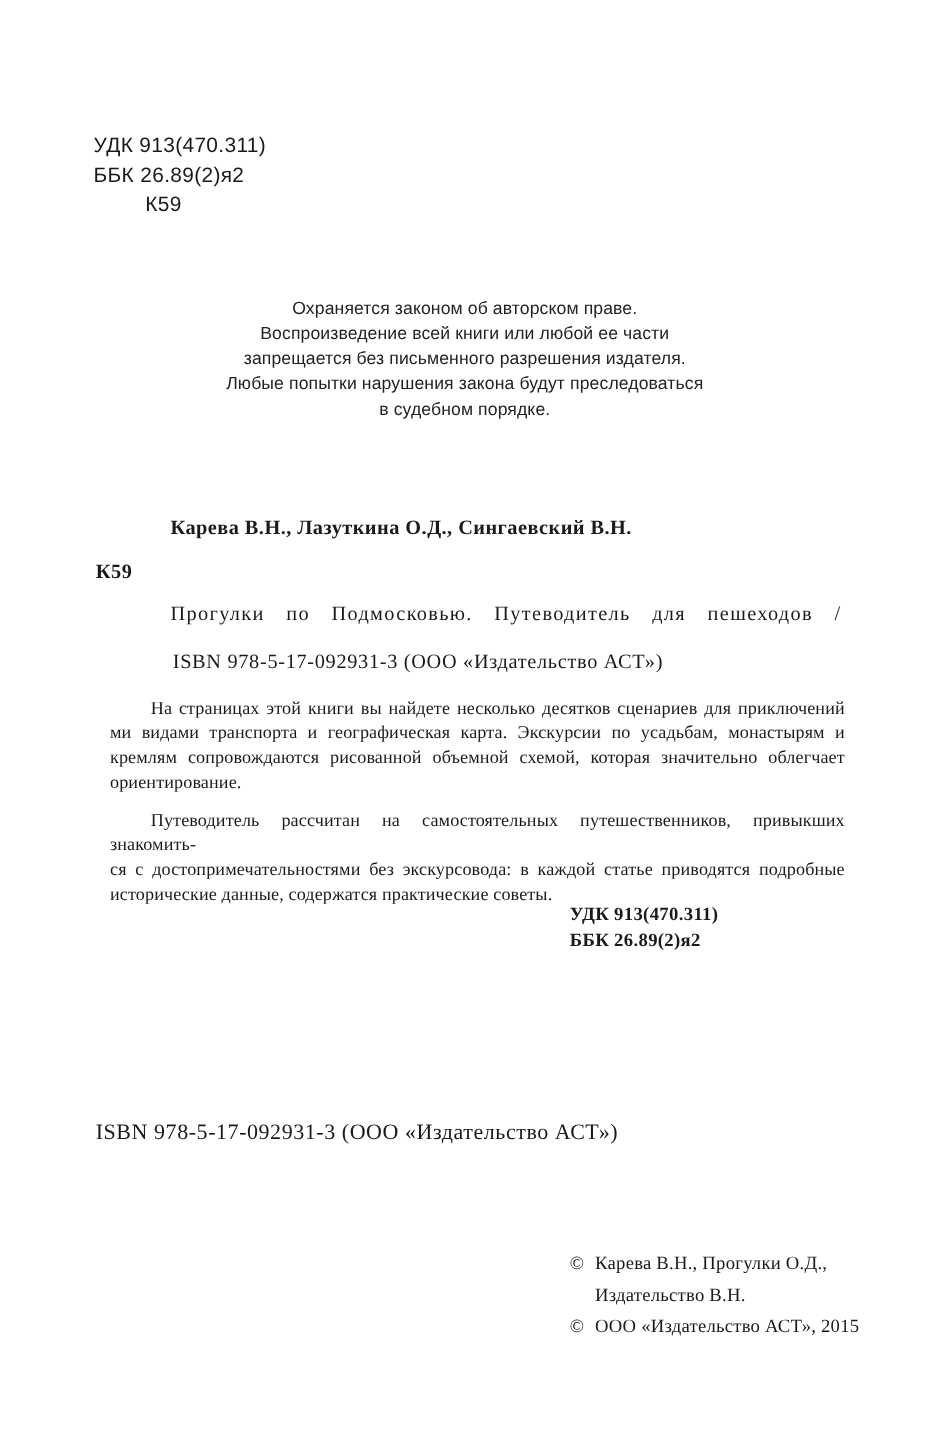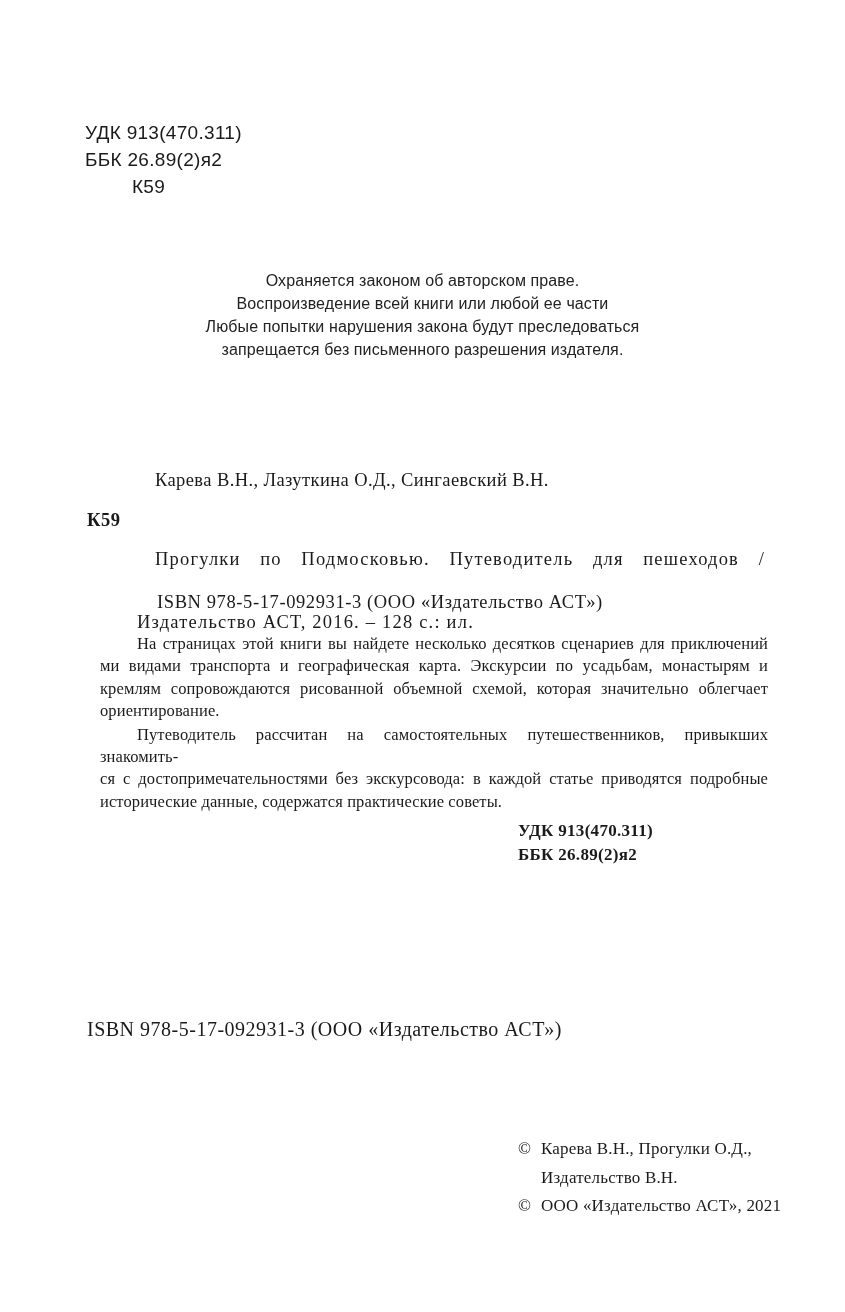--- a/index.html
+++ b/index.html
@@ -27,21 +27,21 @@
   .notice {
     position: absolute; left: 0; top: 269px; width: 845px;
     text-align: center;
     font-size: 16px; line-height: 23px; letter-spacing: 0.1px;
     color: #222222;
   }
 
   
   .authors-heading {
     position: absolute; left: 155px; top: 470px;
-    font-size: 18.5px; font-weight: normal; letter-spacing: 0.4px;
+    font-size: 18.5px; font-weight: bold; letter-spacing: 0.4px;
   }
 
   
   .catalog-code {
     position: absolute; left: 87px; top: 510px;
     font-size: 18.5px; font-weight: bold; letter-spacing: 0.5px;
   }
   .catalog {
     position: absolute; left: 137px; top: 510px; width: 628px;
     font-size: 18.5px; line-height: 26.5px; letter-spacing: 1.2px;
@@ -56,21 +56,21 @@
   }
 
   
   .annotation {
     position: absolute; left: 100px; top: 633px; width: 668px;
     font-size: 16.5px; line-height: 22.4px; letter-spacing: 0.1px;
   }
   .annotation .ann-line { text-align: justify; text-align-last: justify; font-family: Liberation Serif, serif; }
   .annotation .ann-line.indent { text-indent: 37px; }
   .annotation .ann-line.last { text-align: left; text-align-last: left; }
-  .annotation .para2 { margin-top: 1px; }
+  .annotation .para2 { margin-top: 12px; }
 
   
   .index-codes {
     position: absolute; left: 518px; top: 819px;
     font-size: 17px; font-weight: bold; line-height: 23.5px; letter-spacing: 0.3px;
   }
 
   
   .isbn-bottom {
     position: absolute; left: 87px; top: 1018px;
@@ -92,30 +92,30 @@
 
   <div class="top-block sans">
     <div>УДК 913(470.311)</div>
     <div>ББК 26.89(2)я2</div>
     <div class="code-line">К59</div>
   </div>
 
   <div class="notice sans">
     <div>Охраняется законом об авторском праве.</div>
     <div>Воспроизведение всей книги или любой ее части</div>
+    <div>запрещается без письменного разрешения издателя.</div>
     <div>Любые попытки нарушения закона будут преследоваться</div>
-    <div>запрещается без письменного разрешения издателя.</div>
+    <div>в судебном порядке.</div>
   </div>
 
   <div class="authors-heading serif">Карева В.Н., Лазуткина О.Д., Сингаевский В.Н.</div>
 
   <div class="catalog-code serif">К59</div>
   <div class="catalog serif">
     <div class="cat-line first">Прогулки по Подмосковью. Путеводитель для пешеходов /</div>
-    <div class="cat-line last">Издательство АСТ, 2016. – 128 с.: ил.</div>
   </div>
   <div class="catalog-isbn serif">ISBN 978-5-17-092931-3 (ООО «Издательство АСТ»)</div>
 
   <div class="annotation serif">
     <div class="para1">
       <div class="ann-line indent">На страницах этой книги вы найдете несколько десятков сценариев для приключений</div>
       <div class="ann-line">ми видами транспорта и географическая карта. Экскурсии по усадьбам, монастырям и</div>
       <div class="ann-line">кремлям сопровождаются рисованной объемной схемой, которая значительно облегчает</div>
       <div class="ann-line last">ориентирование.</div>
     </div>
@@ -137,17 +137,17 @@
     <div class="row">
       <span class="sym">©</span>
       <span>Карева В.Н., Прогулки О.Д.,</span>
     </div>
     <div class="row">
       <span class="sym"></span>
       <span>Издательство В.Н.</span>
     </div>
     <div class="row">
       <span class="sym">©</span>
-      <span>ООО «Издательство АСТ», 2021</span>
+      <span>ООО «Издательство АСТ», 2015</span>
     </div>
   </div>
 
 </div>
 
 </body></html>

